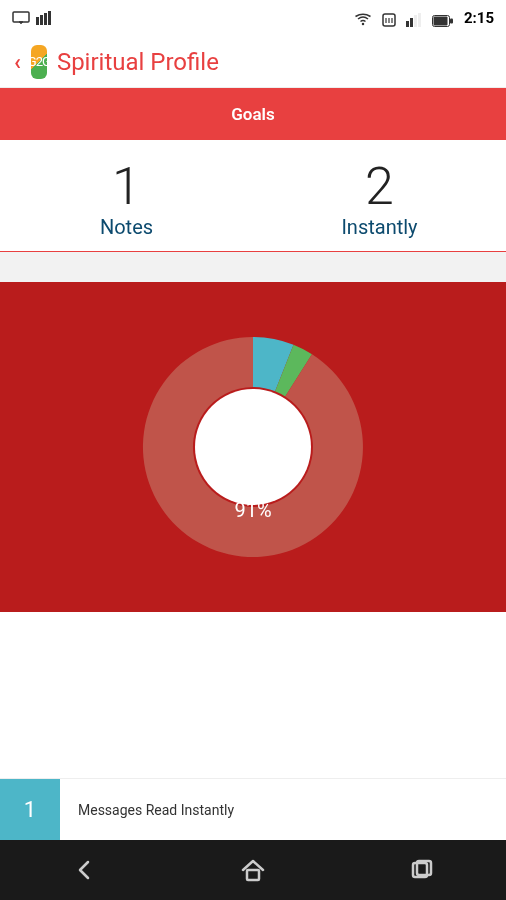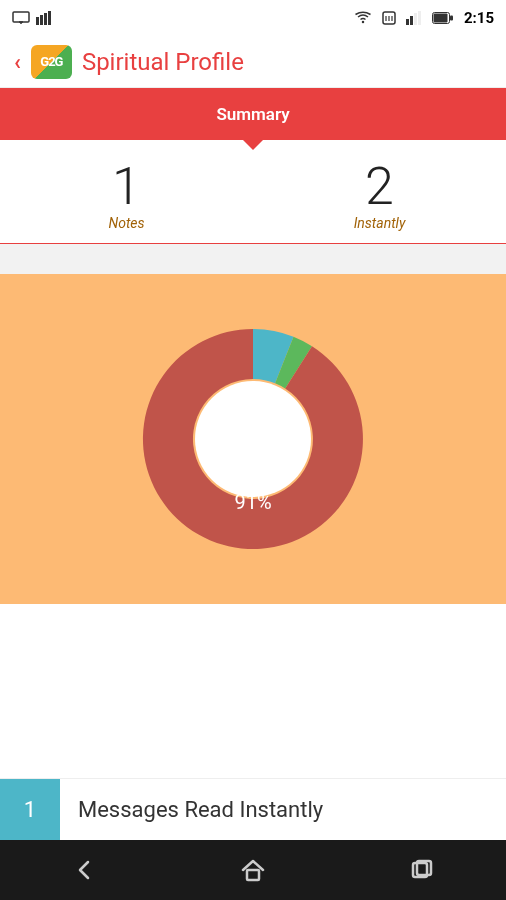--- a/index.html
+++ b/index.html
@@ -22,21 +22,21 @@
       justify-content: space-between;
       padding: 0 12px;
     }
     .status-bar-left {
       display: flex;
       align-items: center;
       gap: 6px;
     }
     .status-bar-right {
       display: flex;
-      align-items: center;
+      align-items: flex-end;
       gap: 10px;
       font-size: 14px;
       font-weight: 500;
     }
     .status-time {
       font-size: 15px;
       font-weight: bold;
     }
 
     
@@ -50,29 +50,29 @@
       gap: 10px;
       border-bottom: 1px solid #eee;
     }
     .back-arrow {
       font-size: 22px;
       color: #e84040;
       font-weight: bold;
       cursor: pointer;
     }
     .g2g-logo {
-      width: 41px;
+      width: 16px;
       height: 34px;
       background: linear-gradient(135deg, #f5a623 50%, #4CAF50 50%);
       border-radius: 6px;
       display: flex;
       align-items: center;
       justify-content: center;
       color: #fff;
-      font-weight: bold;
+      font-weight: normal;
       font-size: 13px;
       letter-spacing: -1px;
     }
     .nav-title {
       font-size: 24px;
       color: #e84040;
       font-weight: 400;
     }
 
     
@@ -127,41 +127,40 @@
       align-items: center;
       justify-content: center;
     }
     .stat-number {
       font-size: 52px;
       font-weight: 300;
       color: #222;
       line-height: 1.1;
     }
     .stat-label {
-      font-size: 14px;
-      color: #a16207;
+      font-size: 20px;
+      color: #0c4a6e;
       font-weight: 400;
-      font-style: italic;
     }
 
     
     .separator-area {
       width: 100%;
       height: 30px;
       background: #f2f2f2;
     }
 
     
     .chart-area {
       width: 100%;
       height: 330px;
       display: flex;
       align-items: center;
       justify-content: center;
-      background: #fdba74;
+      background: #b91c1c;
       position: relative;
     }
 
     
     .donut-chart {
       width: 280px;
       height: 280px;
       position: relative;
     }
 
@@ -183,21 +182,21 @@
       background: #4db6c8;
       display: flex;
       align-items: center;
       justify-content: center;
       color: #fff;
       font-size: 22px;
       font-weight: 400;
     }
     .list-text {
       padding-left: 18px;
-      font-size: 22px;
+      font-size: 14px;
       color: #333;
       font-weight: 400;
     }
 
     
     .bottom-nav {
       width: 100%;
       height: 60px;
       background: #1a1a1a;
       display: flex;
@@ -272,22 +271,22 @@
   </div>
 </div>
 
 <div class="top-nav">
   <span class="back-arrow">‹</span>
   <div class="g2g-logo">G2G</div>
   <span class="nav-title">Spiritual Profile</span>
 </div>
 
 <div class="tab-bar">
-  <div class="tab-item active">
-    <span>Summary</span>
+  <div class="tab-item">
+    <span>Goals</span>
   </div>
 </div>
 
 <div class="stats-row">
   <div class="stat-item">
     <span class="stat-number">1</span>
     <span class="stat-label">Notes</span>
   </div>
   <div class="stat-item">
     <span class="stat-number">2</span>

